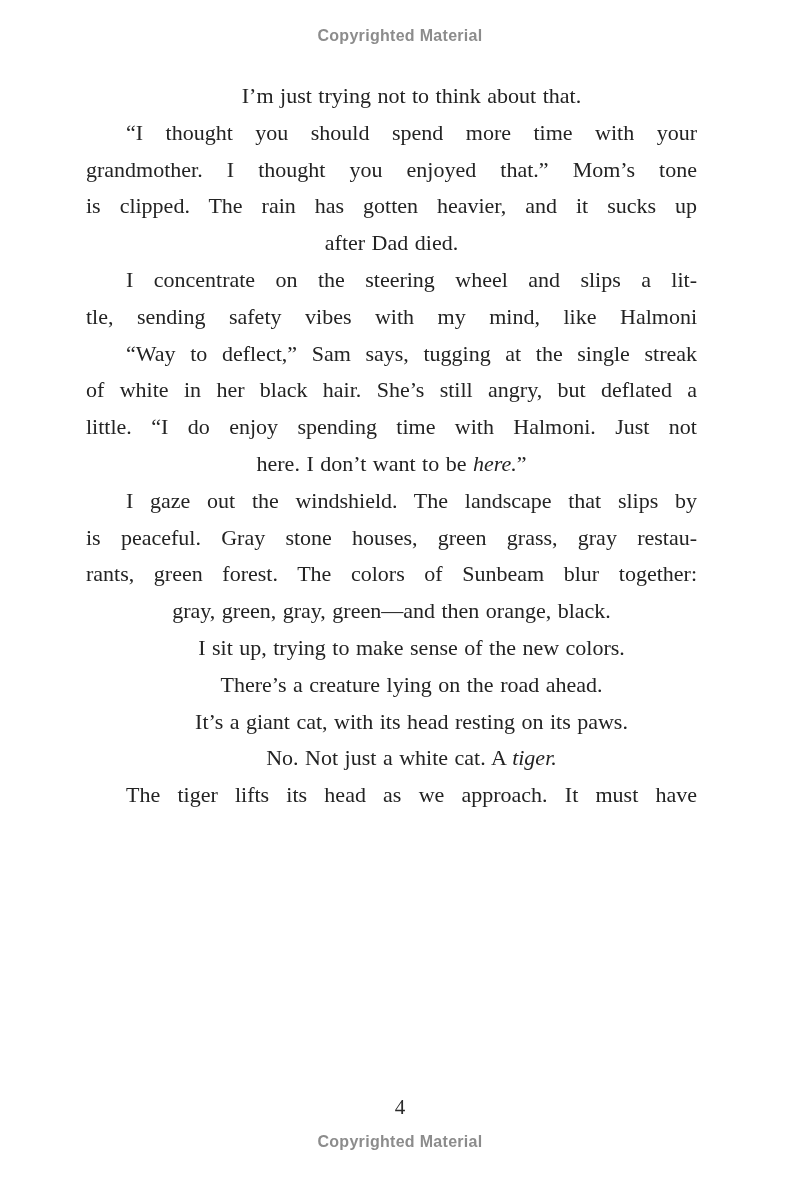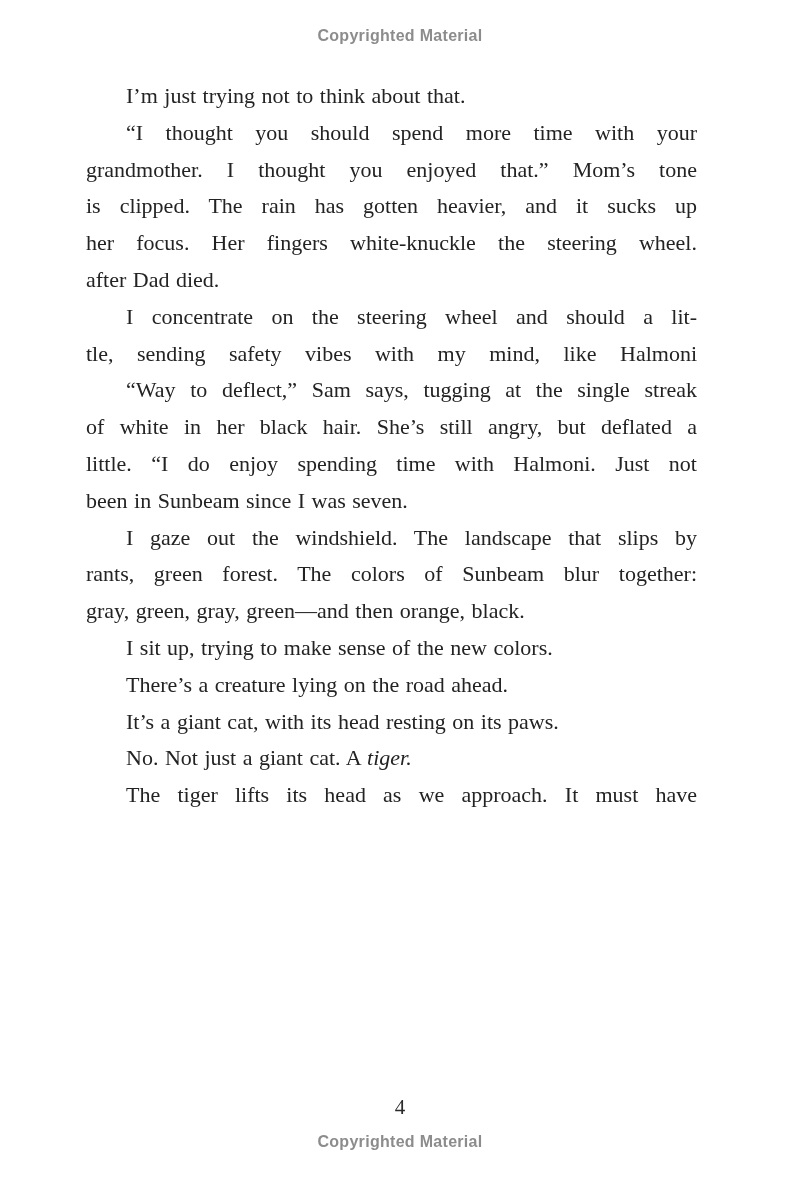--- a/index.html
+++ b/index.html
@@ -32,21 +32,21 @@
     position: absolute;
     left: 86px;
     top: 78px;
     width: 611px;
     color: #232323;
     font-size: 22px;
     line-height: 36.8px;
     word-spacing: 1px;
   }
   .line {
-    text-align: left;
+    text-align: center;
     white-space: normal;
   }
   .line.justify {
     text-align: justify;
     text-align-last: justify;
     -moz-text-align-last: justify;
     text-justify: inter-word;
   }
   .line.indent {
     text-indent: 40px;
@@ -69,35 +69,35 @@
 
 <div class="page">
 
   <div class="notice notice-top">Copyrighted Material</div>
 
   <div class="body-text">
       <div class="line indent"><span>I’m just trying not to think about that.</span></div>
       <div class="line indent justify"><span>“I thought you should spend more time with your</span></div>
       <div class="line justify"><span>grandmother. I thought you enjoyed that.” Mom’s tone</span></div>
       <div class="line justify"><span>is clipped. The rain has gotten heavier, and it sucks up</span></div>
-      <div class="line justify"><span>her focus. Her fingers white-knuckle the steering wheel.</span></div>
       <div class="line"><span>after Dad died.</span></div>
-      <div class="line indent justify"><span>I concentrate on the steering wheel and should a lit-</span></div>
+      <div class="line indent justify"><span>I concentrate on the steering wheel and slips a lit-</span></div>
       <div class="line justify"><span>tle, sending safety vibes with my mind, like Halmoni</span></div>
       <div class="line indent justify"><span>“Way to deflect,” Sam says, tugging at the single streak</span></div>
       <div class="line justify"><span>of white in her black hair. She’s still angry, but deflated a</span></div>
       <div class="line justify"><span>little. “I do enjoy spending time with Halmoni. Just not</span></div>
-      <div class="line"><span>been in Sunbeam since I was seven.</span></div>
+      <div class="line"><span>here. I don’t want to be </span><em>here.</em><span>”</span></div>
       <div class="line indent justify"><span>I gaze out the windshield. The landscape that slips by</span></div>
+      <div class="line justify"><span>is peaceful. Gray stone houses, green grass, gray restau-</span></div>
       <div class="line justify"><span>rants, green forest. The colors of Sunbeam blur together:</span></div>
       <div class="line"><span>gray, green, gray, green—and then orange, black.</span></div>
       <div class="line indent"><span>I sit up, trying to make sense of the new colors.</span></div>
       <div class="line indent"><span>There’s a creature lying on the road ahead.</span></div>
       <div class="line indent"><span>It’s a giant cat, with its head resting on its paws.</span></div>
-      <div class="line indent"><span>No. Not just a giant cat. A </span><em>tiger.</em></div>
+      <div class="line indent"><span>No. Not just a white cat. A </span><em>tiger.</em></div>
       <div class="line indent justify"><span>The tiger lifts its head as we approach. It must have</span></div>
     </div>
 
   <div class="page-number">4</div>
 
   <div class="notice notice-bottom">Copyrighted Material</div>
 
 </div>
 
 </body></html>

